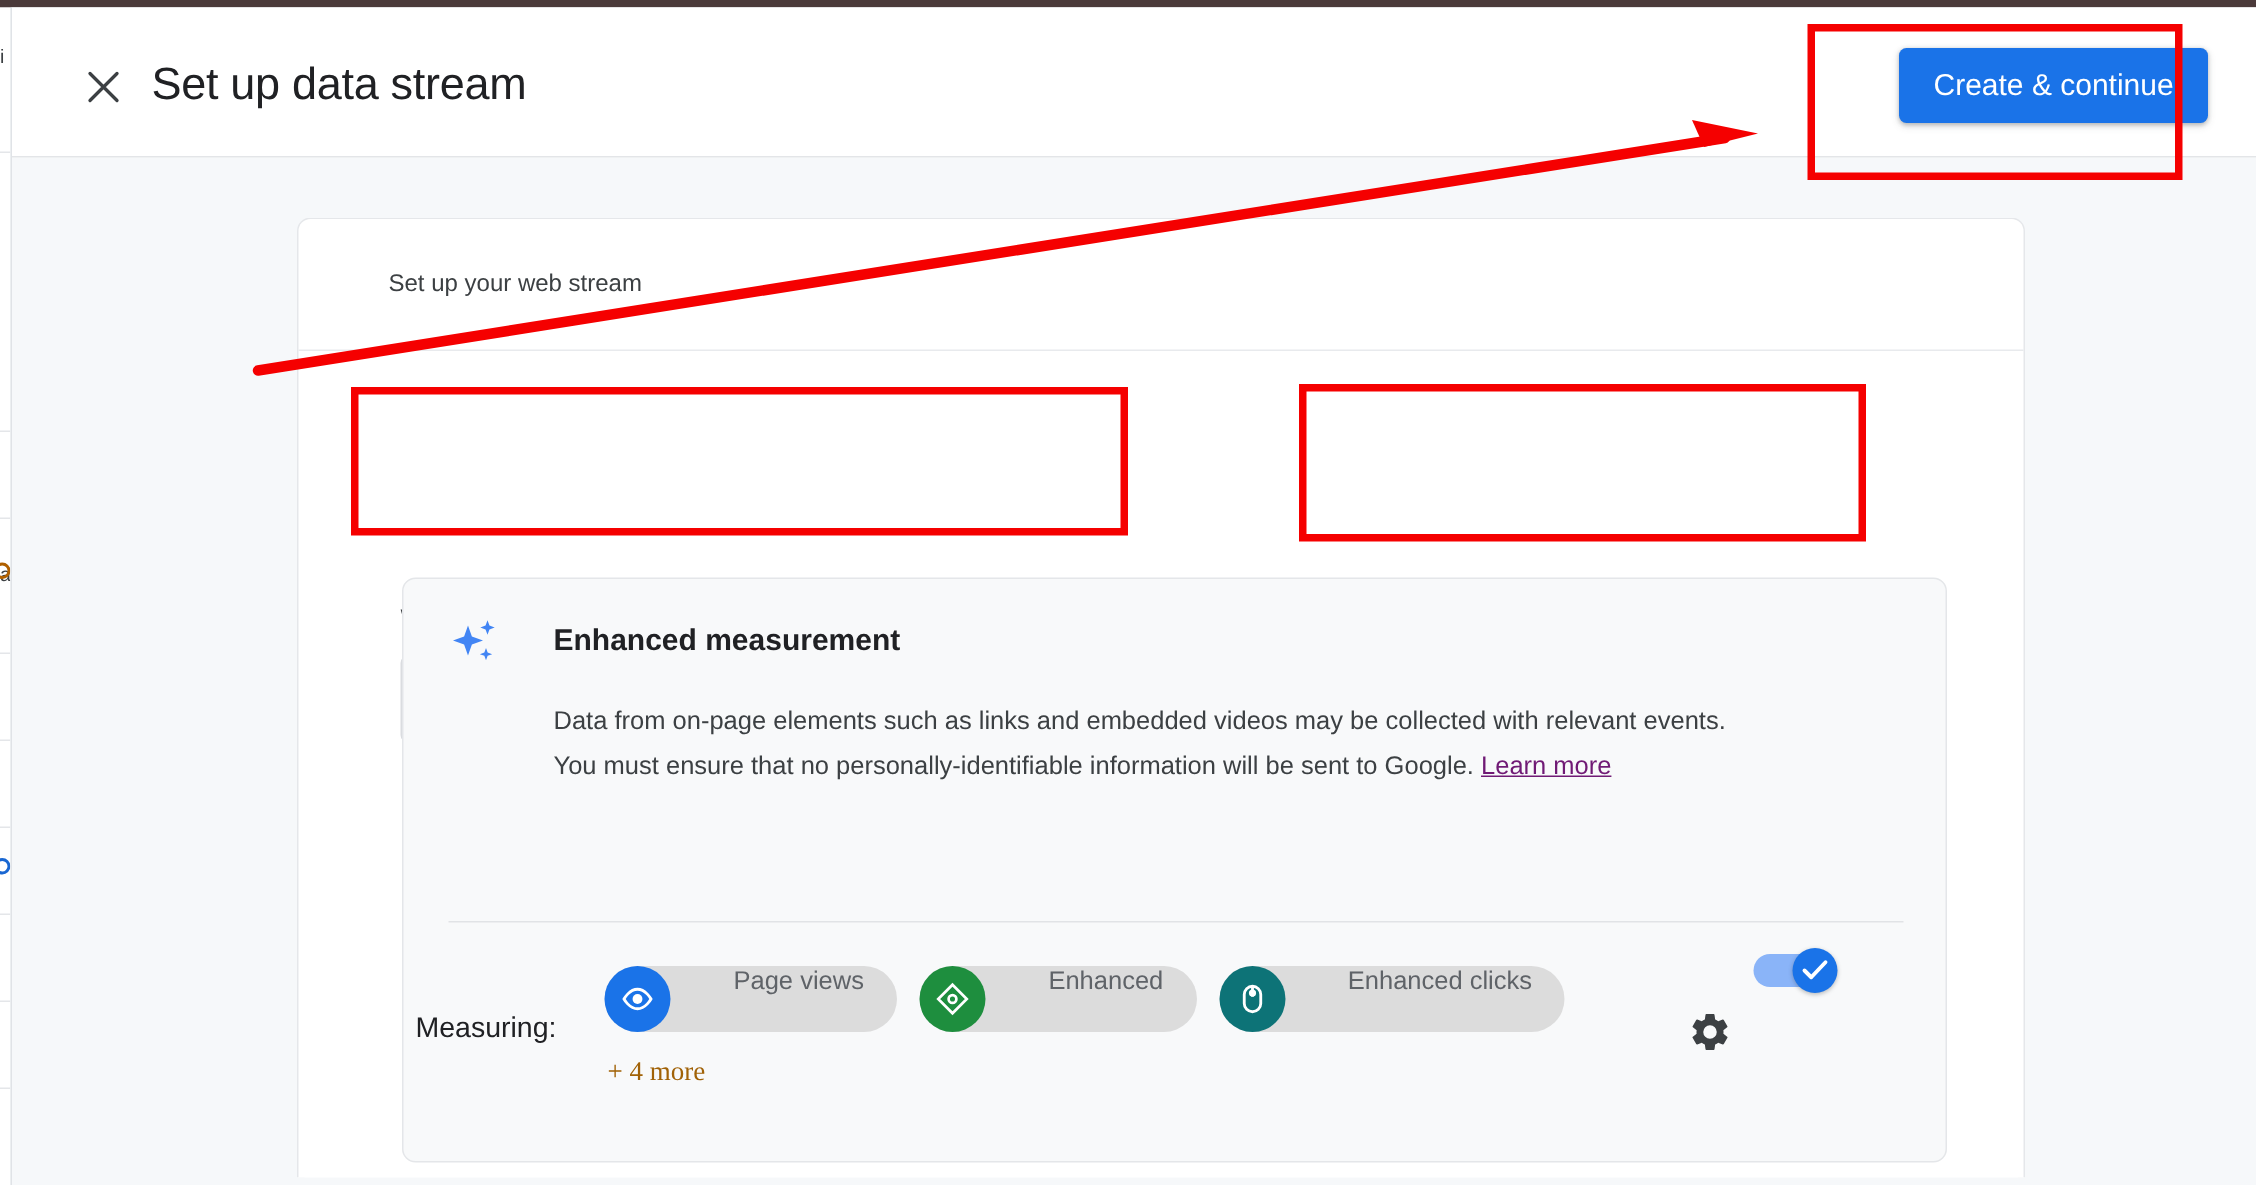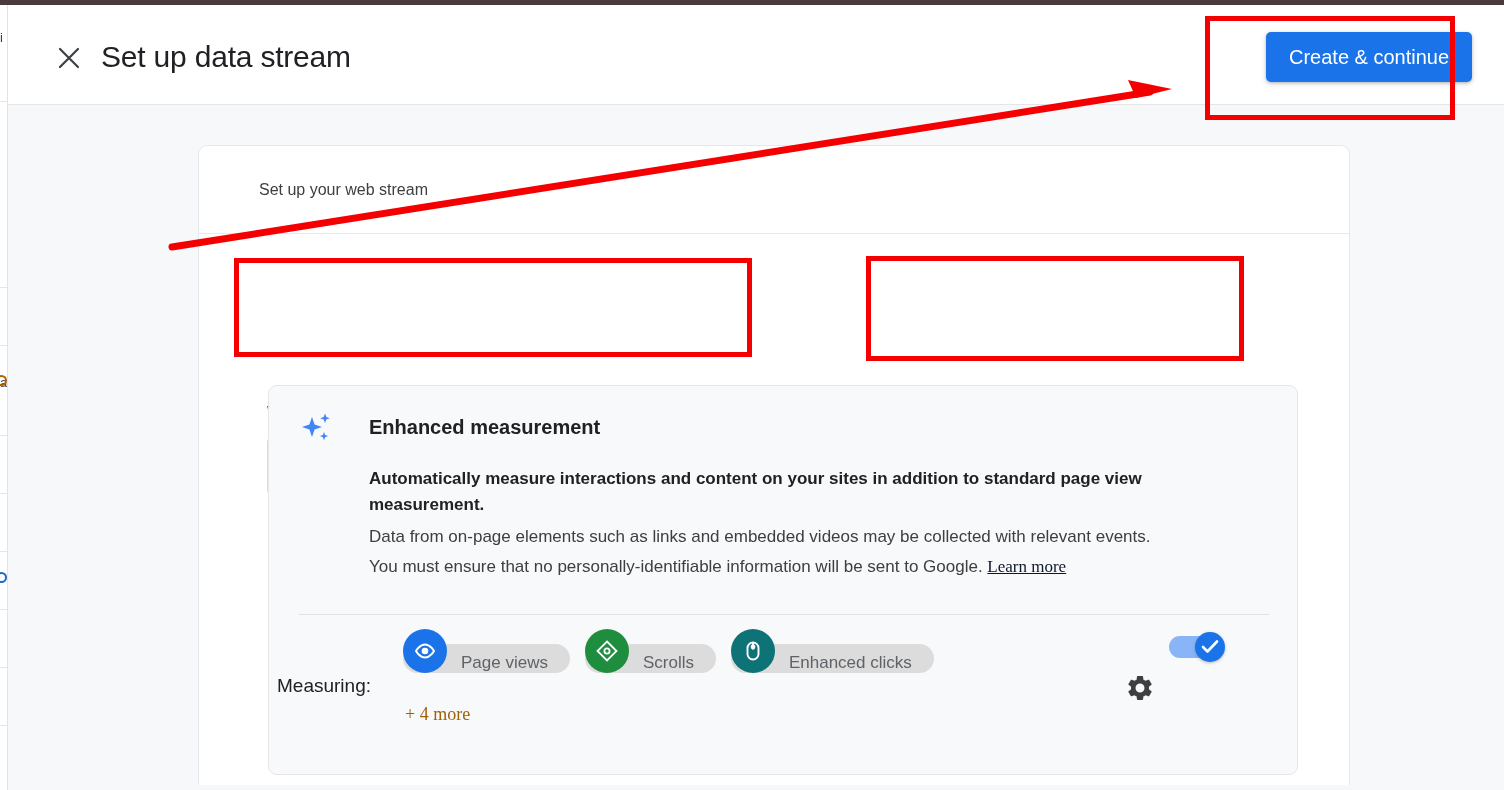--- a/index.html
+++ b/index.html
@@ -244,24 +244,23 @@
     position: absolute;
     left: 100px; top: 80px;
     width: 790px;
     font-size: 17px;
     line-height: 26px;
     color: #3c4043;
   }
   .em-body .p1 { font-weight: bold; color: #202124; display: block; margin-bottom: 4px; }
   .em-body .p2 { display: block; line-height: 30px; }
   .learn-more {
-    color: #0f172a;
+    color: #701a75;
     text-decoration: underline;
     cursor: pointer;
-    font-family: Liberation Serif, serif;
   }
   .em-toggle {
     position: absolute;
     left: 900px; top: 246px;
     width: 56px; height: 30px;
     cursor: pointer;
   }
   .em-toggle .track {
     position: absolute;
     left: 0; top: 4px;
@@ -295,27 +294,28 @@
     white-space: nowrap;
   }
   .chips {
     position: absolute;
     left: 134px; top: 258px;
     display: flex;
     gap: 15px;
   }
   .chip {
     position: relative;
-    height: 29px;
+    height: 44px;
     display: flex;
-    align-items: flex-end;
+    align-items: flex-start;
     background: #dcdcdc;
     border-radius: 22px;
     padding-right: 22px;
     cursor: pointer;
+    gap: 28px;
   }
   .chip-icon {
     width: 44px; height: 44px;
     border-radius: 50%;
     display: flex;
     align-items: center;
     justify-content: center;
     flex: none;
   }
   .chip-label {
@@ -411,21 +411,20 @@
           <svg width="36" height="36" viewBox="0 0 36 36">
             <path d="M13 6 L15.6 13.4 L23 16 L15.6 18.6 L13 26 L10.4 18.6 L3 16 L10.4 13.4 Z" fill="#4285f4"></path>
             <path d="M26 2.5 L27.3 6 L30.8 7.3 L27.3 8.6 L26 12.1 L24.7 8.6 L21.2 7.3 L24.7 6 Z" fill="#4285f4"></path>
             <path d="M25 21 L26.1 24 L29.1 25.1 L26.1 26.2 L25 29.2 L23.9 26.2 L20.9 25.1 L23.9 24 Z" fill="#4285f4"></path>
           </svg>
         </div>
 
         <div class="em-title">Enhanced measurement</div>
 
         <div class="em-body">
-          <span class="p1">Automatically measure interactions and content on your sites in addition to standard page view measurement.</span>
           <span class="p2"><span>Data from on-page elements such as links and embedded videos may be collected with relevant events. You must ensure that no personally-identifiable information will be sent to Google. </span><span class="learn-more">Learn more</span></span>
         </div>
 
         <div class="em-toggle">
           <div class="track"></div>
           <div class="thumb">
             <svg width="18" height="16" viewBox="0 0 18 16">
               <path d="M2 8 L6.5 12.5 L16 2.5" stroke="#ffffff" stroke-width="2.6" fill="none" stroke-linecap="round" stroke-linejoin="round"></path>
             </svg>
           </div>
@@ -446,21 +445,21 @@
             <div class="chip-label">Page views</div>
           </div>
 
           <div class="chip">
             <div class="chip-icon" style="background:#1e8e3e">
               <svg width="26" height="26" viewBox="0 0 26 26">
                 <path d="M13 3.5 L22.5 13 L13 22.5 L3.5 13 Z" fill="none" stroke="#ffffff" stroke-width="1.8"></path>
                 <circle cx="13" cy="13" r="2.6" fill="none" stroke="#ffffff" stroke-width="1.8"></circle>
               </svg>
             </div>
-            <div class="chip-label">Scrolls</div>
+            <div class="chip-label">Enhanced</div>
           </div>
 
           <div class="chip">
             <div class="chip-icon" style="background:#0d7377">
               <svg width="26" height="26" viewBox="0 0 26 26">
                 <rect x="7.5" y="4.5" width="11" height="17" rx="5.5" fill="none" stroke="#ffffff" stroke-width="1.9"></rect>
                 <path d="M13 4.5 L13 11.5" stroke="#ffffff" stroke-width="1.9"></path>
                 <circle cx="13" cy="9" r="2.4" fill="#ffffff"></circle>
               </svg>
             </div>

